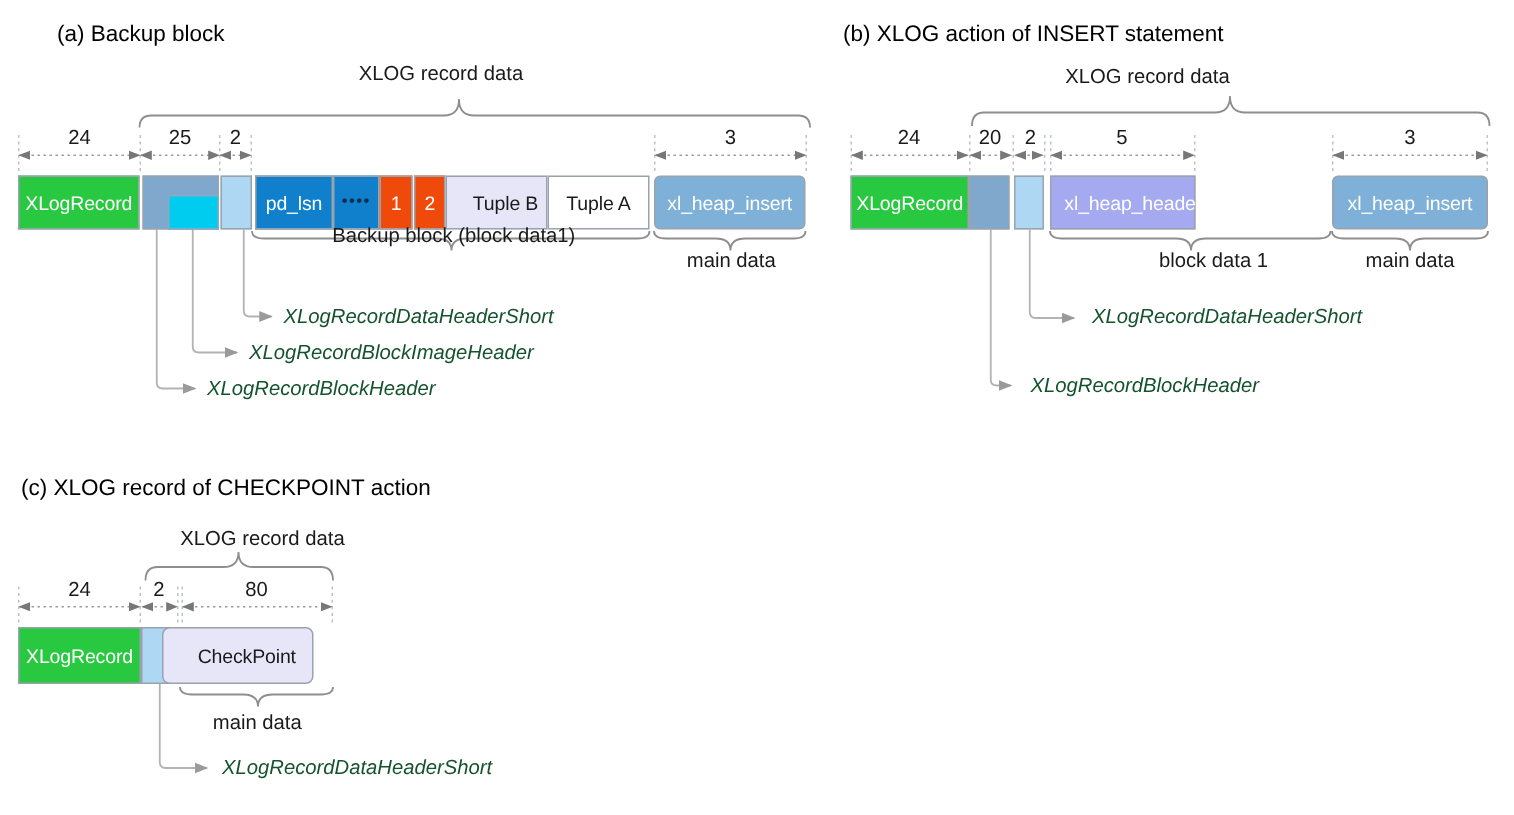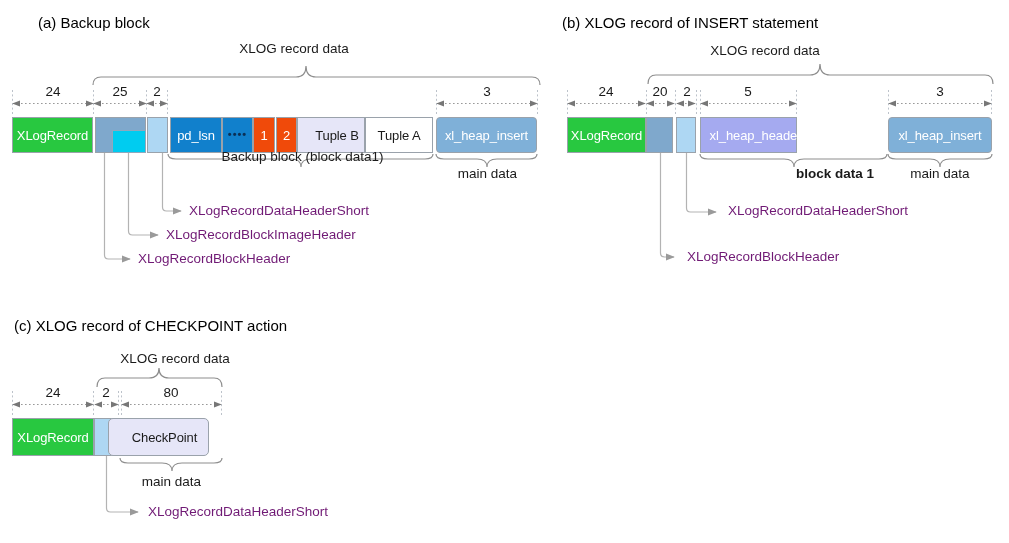--- a/index.html
+++ b/index.html
@@ -5,21 +5,21 @@
   html,body{margin:0;padding:0;background:#fff;}
   #canvas{
     position:relative;width:1009px;height:543px;background:#ffffff;overflow:hidden;
     font-family:"Liberation Sans","DejaVu Sans",sans-serif;color:#1a1a1a;
   }
   .abs{position:absolute;}
   .title{font-size:15px;color:#000;white-space:nowrap;}
   .brace-label{font-size:13.5px;text-align:center;white-space:nowrap;}
   .dim-label{font-size:13.5px;text-align:center;white-space:nowrap;}
   .under-label{font-size:13.5px;text-align:center;white-space:nowrap;}
-  .ann-label{font-size:13.5px;color:#701a75;white-space:nowrap;}
+  .ann-label{font-size:13.5px;font-style:italic;color:#14532d;white-space:nowrap;}
   .box{
     position:absolute;box-sizing:border-box;border:1px solid #9aa2ab;
     display:flex;align-items:center;justify-content:center;
     font-size:13px;white-space:nowrap;letter-spacing:-0.1px;
   }
   .green{background:#28c840;color:#fff;}
   .steel{background:#7fa8cc;}
   .cyan{background:#00ccf0;border-color:#8fa8bd;}
   .lblue{background:#aed7f3;}
   .dblue{background:#1180cc;color:#fff;}
@@ -135,36 +135,36 @@
   <div class="box whitebox" style="left:365px;top:117px;width:68px;height:36px;">Tuple A</div>
   <div class="box insert" style="left:436px;top:117px;width:101px;height:36px;">xl_heap_insert</div>
 
   <div class="abs under-label" style="left:190px;top:149px;width:225px;">Backup block (block data1)</div>
   <div class="abs under-label" style="left:437px;top:166px;width:101px;">main data</div>
 
   <div class="abs ann-label" style="left:189px;top:203px;">XLogRecordDataHeaderShort</div>
   <div class="abs ann-label" style="left:166px;top:227px;">XLogRecordBlockImageHeader</div>
   <div class="abs ann-label" style="left:138px;top:251px;">XLogRecordBlockHeader</div>
 
-  <div class="abs title" style="left:562px;top:14px;">(b) XLOG record of INSERT statement</div>
+  <div class="abs title" style="left:562px;top:14px;">(b) XLOG action of INSERT statement</div>
   <div class="abs brace-label" style="left:700px;top:43px;width:130px;">XLOG record data</div>
 
   <div class="abs dim-label" style="left:586px;top:84px;width:40px;">24</div>
   <div class="abs dim-label" style="left:640px;top:84px;width:40px;">20</div>
   <div class="abs dim-label" style="left:667px;top:84px;width:40px;">2</div>
   <div class="abs dim-label" style="left:728px;top:84px;width:40px;">5</div>
   <div class="abs dim-label" style="left:920px;top:84px;width:40px;">3</div>
 
   <div class="box green" style="left:567px;top:117px;width:79px;height:36px;">XLogRecord</div>
   <div class="box steel" style="left:646px;top:117px;width:27px;height:36px;"></div>
   <div class="box lblue" style="left:676px;top:117px;width:20px;height:36px;"></div>
   <div class="box peri" style="left:700px;top:117px;width:97px;height:36px;">xl_heap_header</div>
   <div class="box insert" style="left:888px;top:117px;width:104px;height:36px;">xl_heap_insert</div>
 
-  <div class="abs under-label" style="left:775px;top:166px;width:120px;font-weight:bold;">block data 1</div>
+  <div class="abs under-label" style="left:749px;top:166px;width:120px;">block data 1</div>
   <div class="abs under-label" style="left:890px;top:166px;width:100px;">main data</div>
 
   <div class="abs ann-label" style="left:728px;top:203px;">XLogRecordDataHeaderShort</div>
   <div class="abs ann-label" style="left:687px;top:249px;">XLogRecordBlockHeader</div>
 
   <div class="abs title" style="left:14px;top:317px;">(c) XLOG record of CHECKPOINT action</div>
   <div class="abs brace-label" style="left:110px;top:351px;width:130px;">XLOG record data</div>
 
   <div class="abs dim-label" style="left:33px;top:385px;width:40px;">24</div>
   <div class="abs dim-label" style="left:86px;top:385px;width:40px;">2</div>

